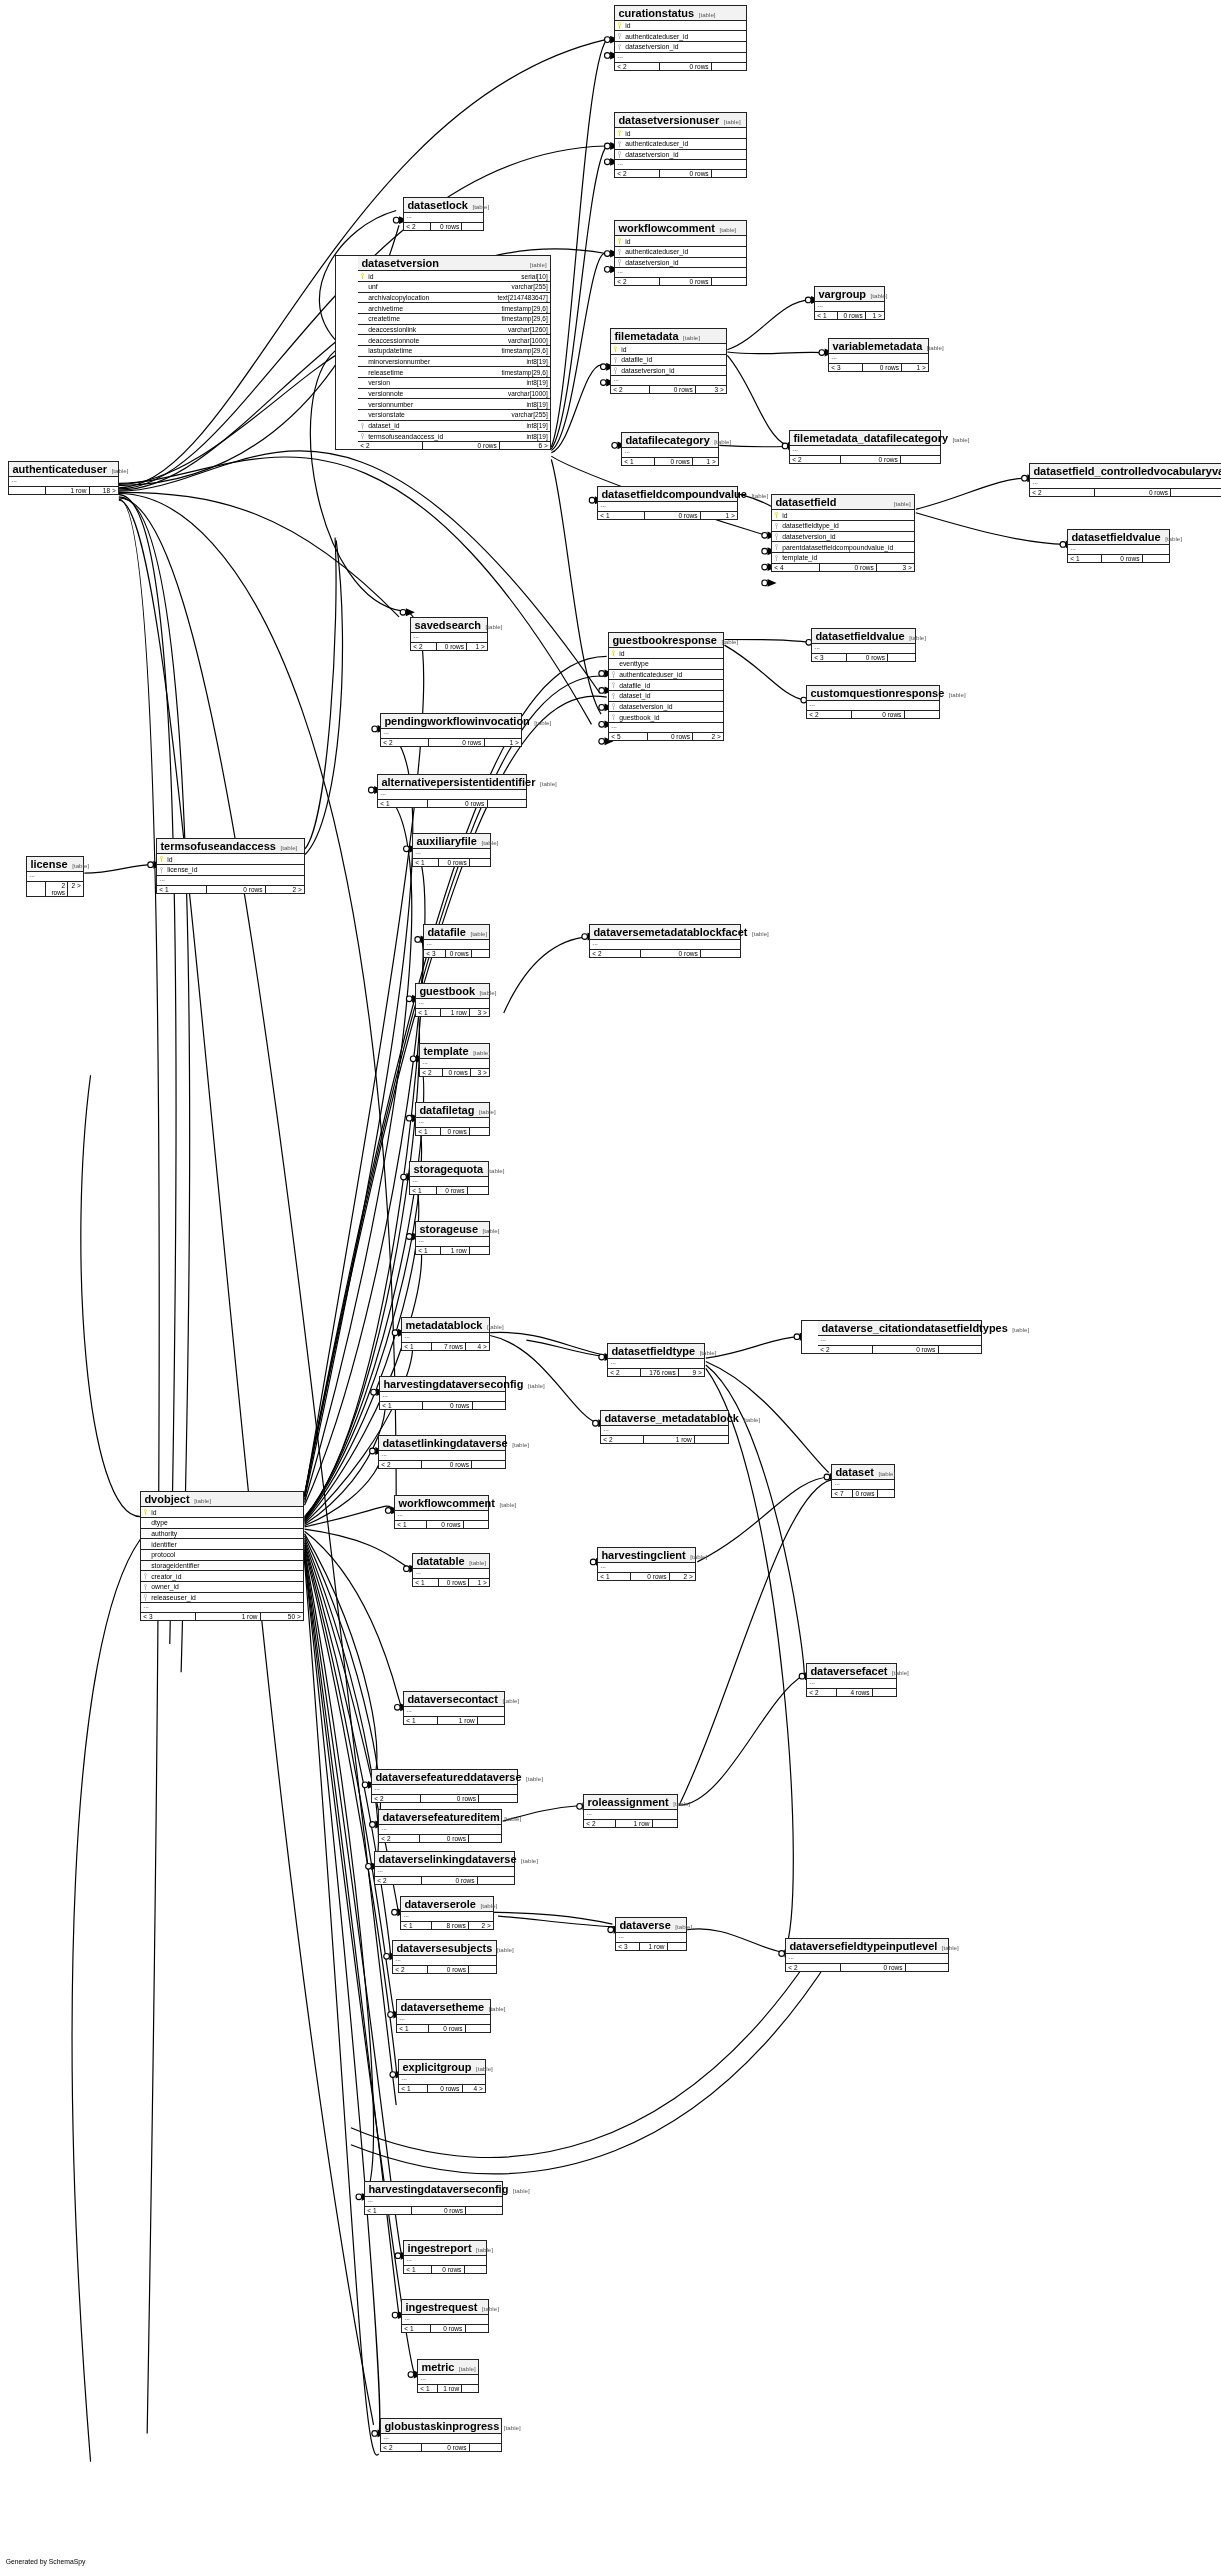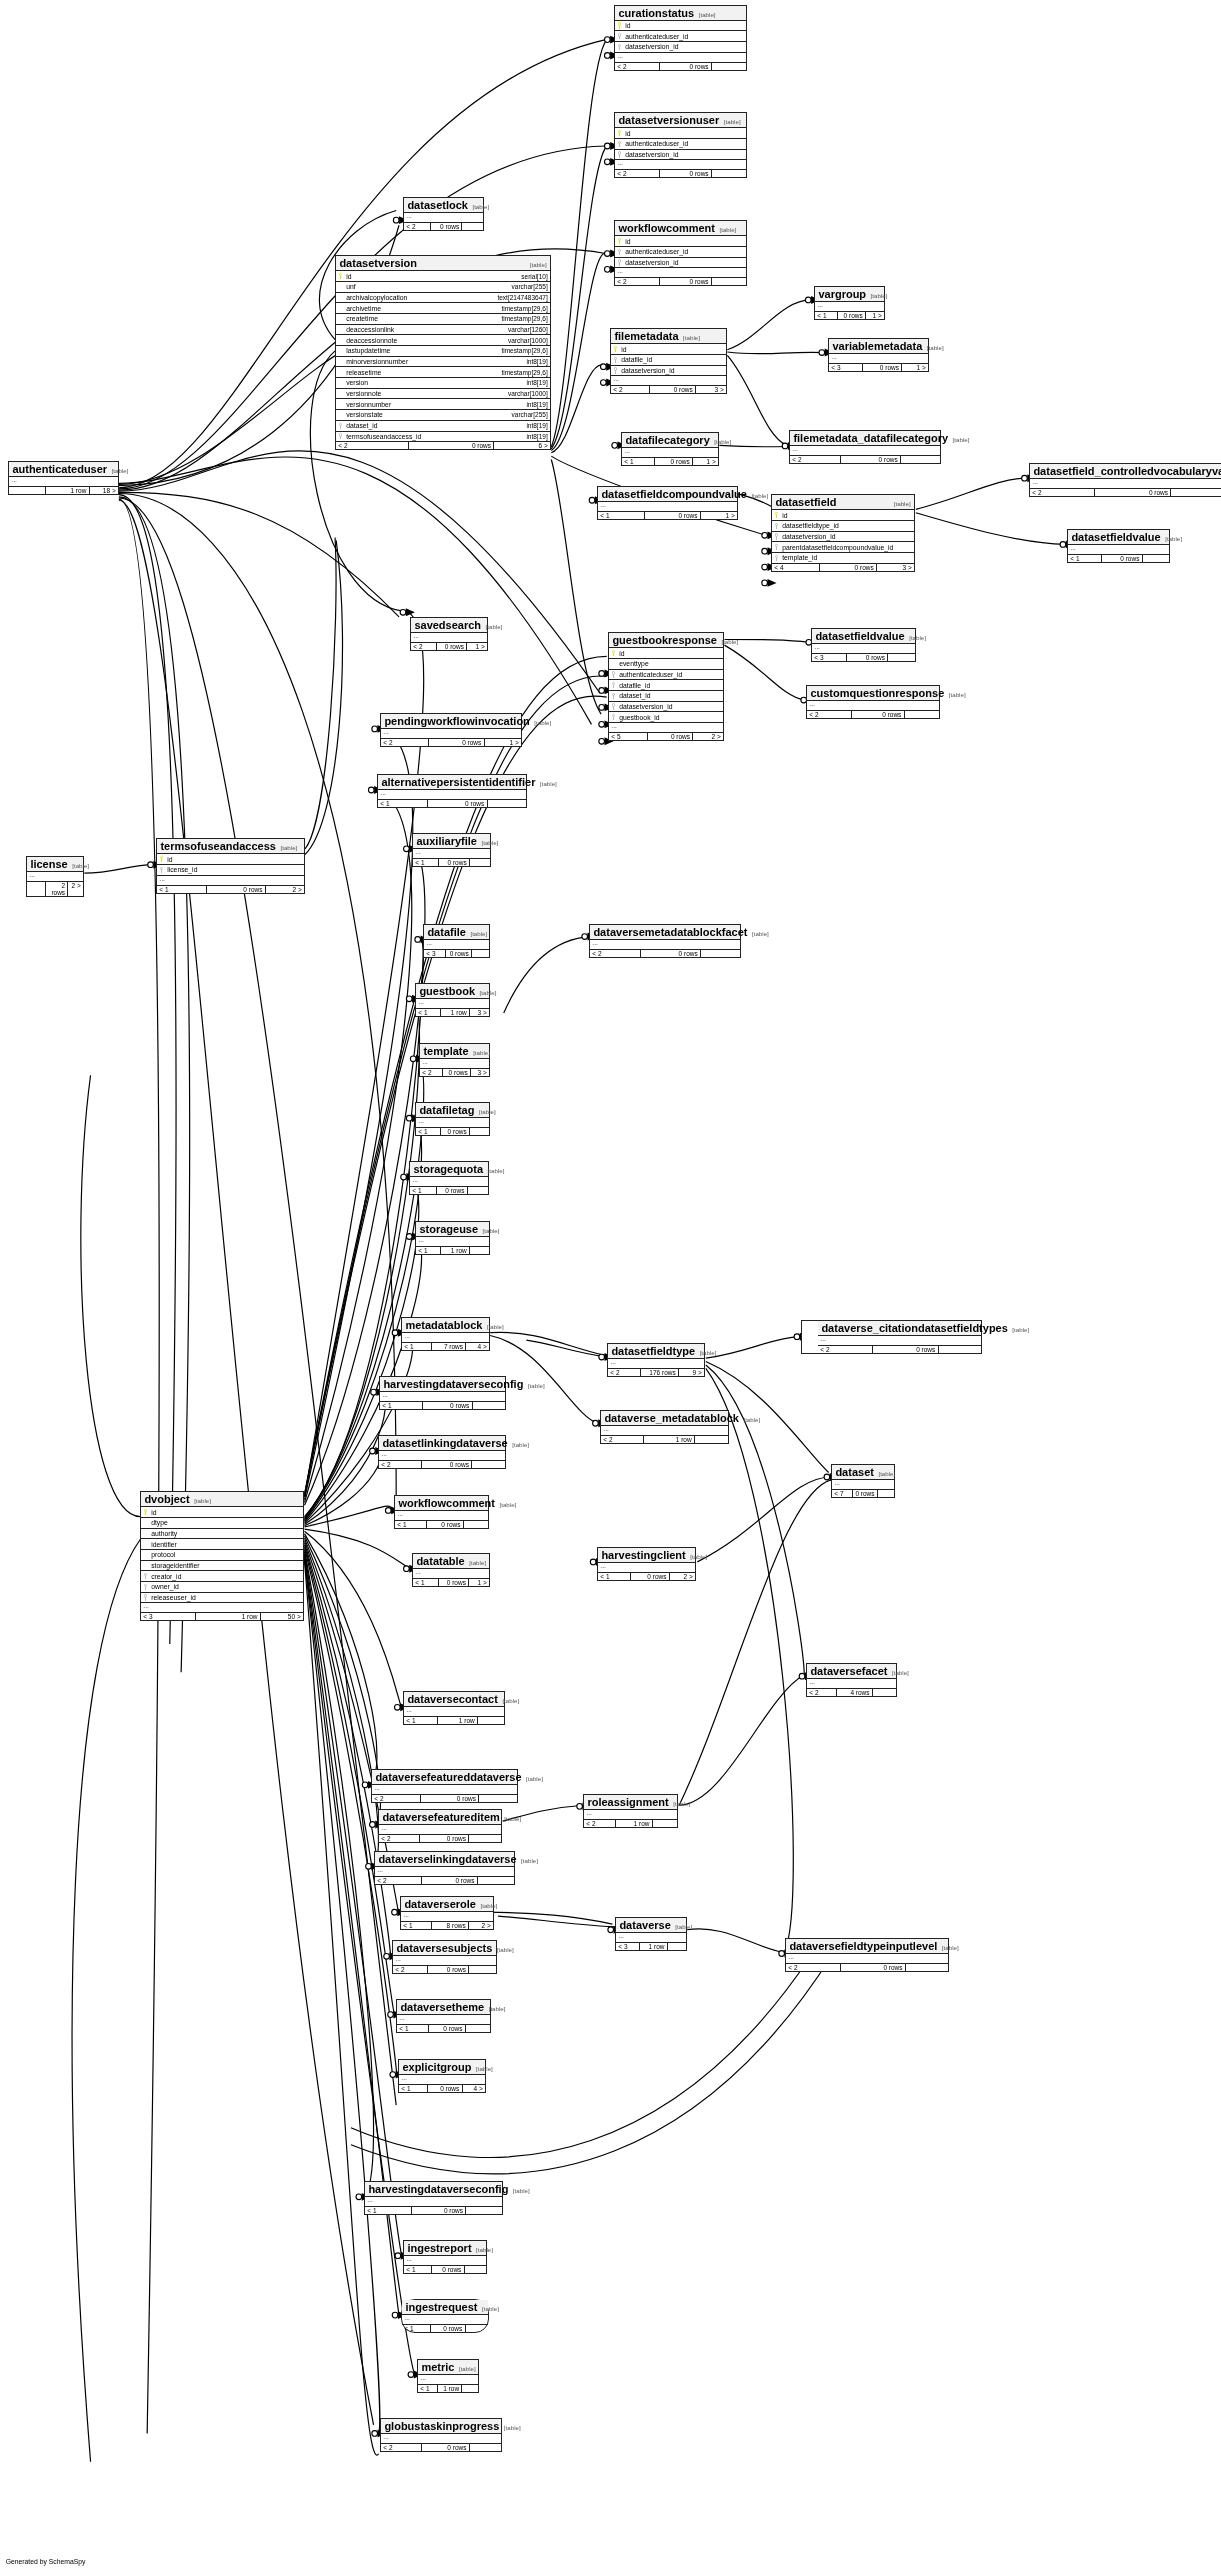--- a/index.html
+++ b/index.html
@@ -366,21 +366,21 @@
           <span class="nm">datasetlock</span>
           <span class="tg">[table]</span>
         </div>
         <div class="dots">...</div>
         <div class="foot">
           <div class="f1">&lt; 2</div>
           <div class="f2">0 rows</div>
           <div class="f3"></div>
         </div>
       </div>
-      <div class="tbl wide" style="left: 335px; top: 255px; width: 216px;">
+      <div class="tbl wide" style="left: 335px; top: 255px; width: 216px; padding-left: 22px;">
         <div class="hdr">
           <span class="nm">datasetversion</span>
           <span class="tg">[table]</span>
         </div>
         <div class="col">
           <span class="key pk"></span>
           <span class="cname">id</span>
           <span class="ctype">serial[10]</span>
         </div>
         <div class="col">
@@ -1112,21 +1112,21 @@
           <span class="nm">ingestreport</span>
           <span class="tg">[table]</span>
         </div>
         <div class="dots">...</div>
         <div class="foot">
           <div class="f1">&lt; 1</div>
           <div class="f2">0 rows</div>
           <div class="f3"></div>
         </div>
       </div>
-      <div class="tbl" style="left: 401px; top: 2299px; width: 88px; border-radius: 14px;">
+      <div class="tbl" style="left: 401px; top: 2299px; width: 88px;">
         <div class="hdr">
           <span class="nm">ingestrequest</span>
           <span class="tg">[table]</span>
         </div>
         <div class="dots">...</div>
         <div class="foot">
           <div class="f1">&lt; 1</div>
           <div class="f2">0 rows</div>
           <div class="f3"></div>
         </div>

